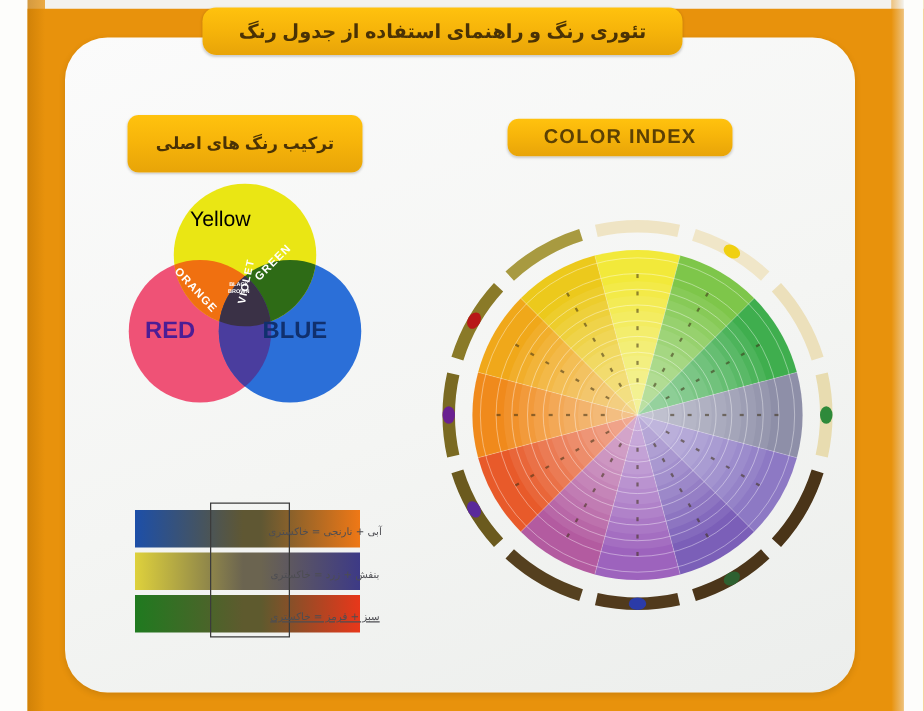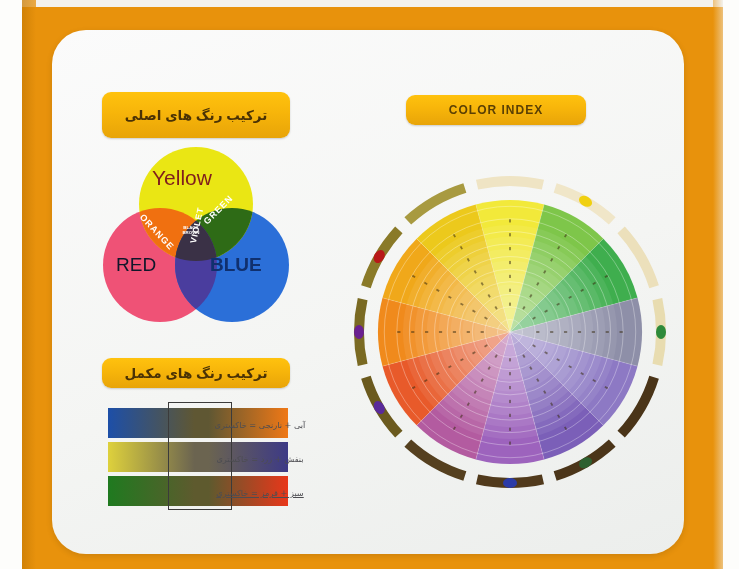--- a/index.html
+++ b/index.html
@@ -66,32 +66,32 @@
   #primary-pill{
     left:102px;top:92px;width:188px;height:46px;
     font-size:13.5px;
   }
   #complement-pill{
     left:102px;top:358px;width:188px;height:30px;
     font-size:13.5px;
   }
   #colorindex-pill{
     left:406px;top:95px;width:180px;height:30px;
-    font-size:12px;letter-spacing:1px;direction:ltr;
+    font-size:16px;letter-spacing:1px;direction:ltr;
     color:#5b4004;
   }
 
   
   .venn{position:absolute;left:98px;top:142px;width:196px;height:190px;}
   .venn svg{display:block;}
   .venn-lbl{
     position:absolute;font-weight:normal;pointer-events:none;
   }
-  #venn-yellow-label{left:54px;top:24px;font-size:21px;color:#7f1d1d;}
-  #venn-red-label{left:18px;top:112px;font-size:19px;color:#0f172a;font-weight:normal;}
+  #venn-yellow-label{left:54px;top:24px;font-size:17px;color:#000000;}
+  #venn-red-label{left:18px;top:112px;font-size:19px;color:#4c1d95;font-weight:bold;}
   #venn-blue-label{left:112px;top:112px;font-size:19px;color:#10306e;font-weight:bold;text-align:right;}
   #venn-orange-label{
     left:47px;top:70px;font-size:9px;color:#fff;font-weight:bold;
     letter-spacing:1px;transform:rotate(47deg);transform-origin:left top;
   }
   #venn-green-label{
     left:98px;top:66px;font-size:9px;color:#fff;font-weight:bold;
     letter-spacing:1px;transform:rotate(-45deg) translate(-4px,12px);transform-origin:left top;
   }
   #venn-violet-label{
@@ -134,24 +134,24 @@
 <div class="poster">
 
   <div class="topstrip"></div>
   <div class="gutter-left"></div>
   <div class="edge-shade"></div>
   <div class="gutter-right"></div>
   <div class="edge-shade-r"></div>
 
   <div class="card"></div>
 
+  <div class="pill" id="title-pill">تئوری رنگ و راهنمای استفاده از جدول رنگ</div>
 
   <div class="pill" id="primary-pill">ترکیب رنگ های اصلی</div>
 
-  <div class="pill" id="complement-pill">ترکیب رنگ های مکمل</div>
 
   <div class="pill" id="colorindex-pill">COLOR INDEX</div>
 
   <div class="venn">
     <svg width="196" height="190" viewBox="0 0 196 190">
       <defs>
         <clipPath id="cY">
             <circle cx="98" cy="62" r="57"></circle>
           </clipPath>
         <clipPath id="cR">

